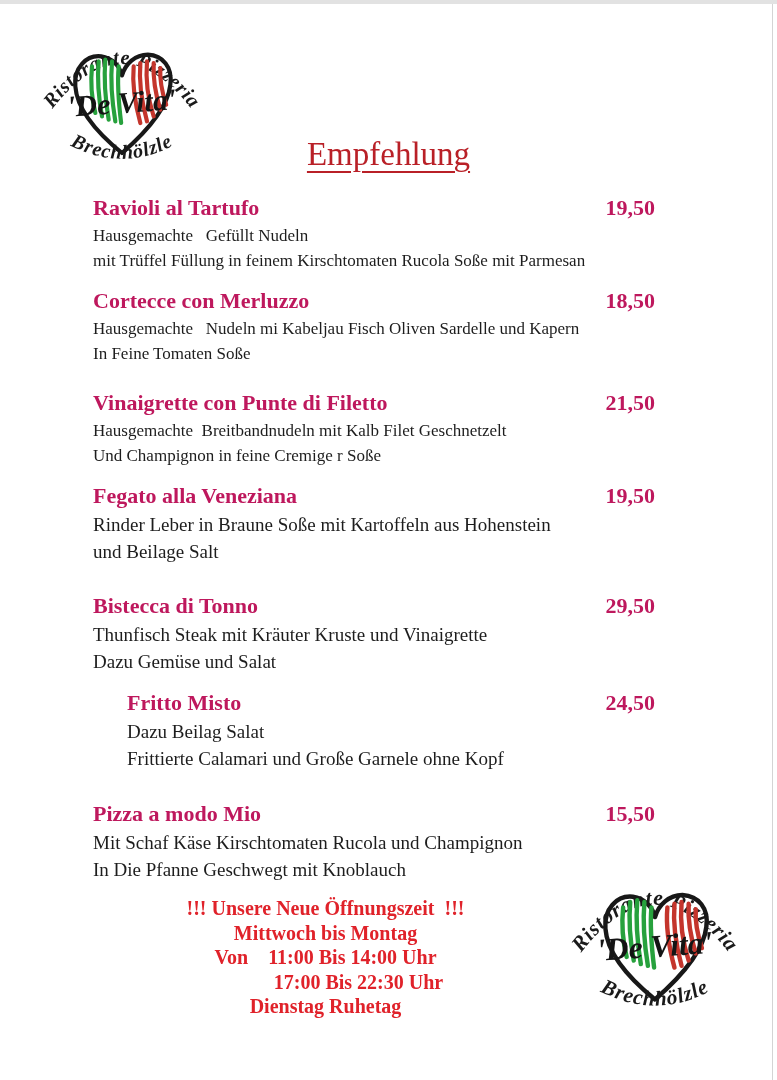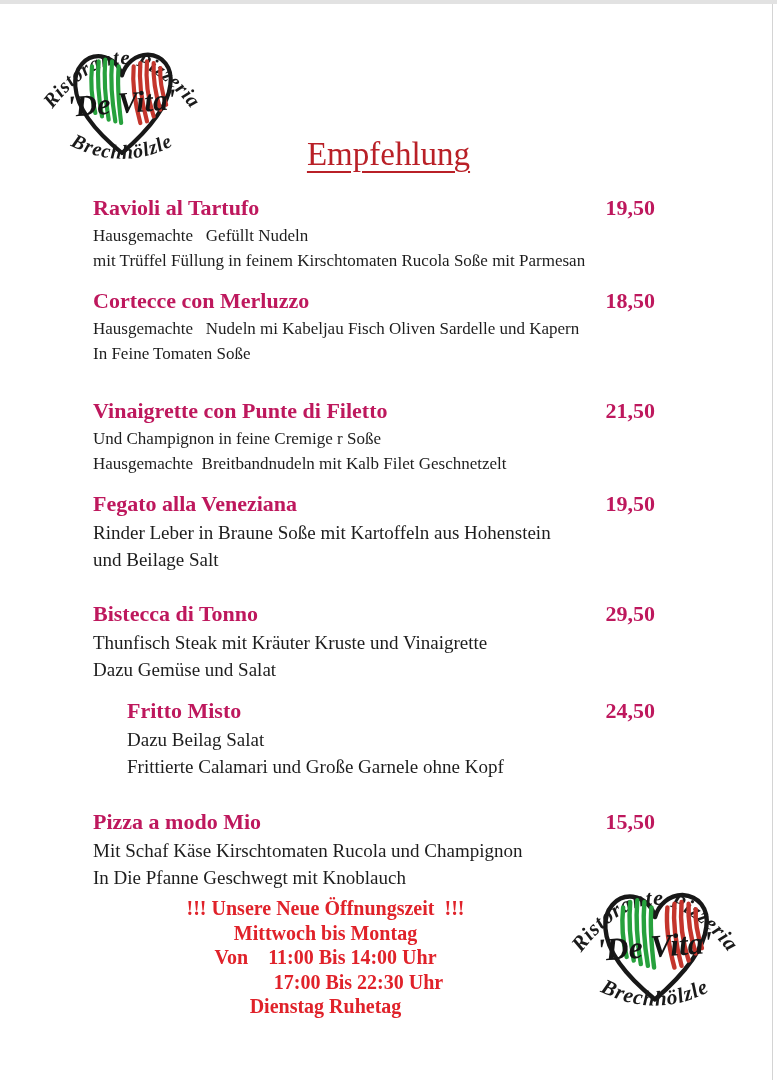--- a/index.html
+++ b/index.html
@@ -39,21 +39,21 @@
   }
   .title span {
     text-decoration:underline;
     text-decoration-thickness:2px;
     text-underline-offset:6px;
   }
 
   
   .menu { position:absolute; left:93px; top:189px; width:562px; }
   .item { margin-bottom:13px; }
-  .item:nth-child(2) { margin-bottom:30px; }
+  .item:nth-child(2) { margin-bottom:22px; }
   .item:nth-child(4) { margin-bottom:26px; }
   .item:nth-child(6) { margin-bottom:27px;margin-left:34px; }
   .item-head {
     display:flex; justify-content:space-between; align-items:baseline;
     font-weight:bold; font-size:22px; line-height:30px; color:#be185d;
   }
   .item-desc {
     font-size:17px; line-height:25px; color:#1d1d1d; white-space:pre;
   }
   .item:nth-child(n+4) .item-desc { font-size:19px; line-height:27px; }
@@ -128,22 +128,22 @@
       </div>
       <div class="item-desc">Hausgemachte   Nudeln mi Kabeljau Fisch Oliven Sardelle und Kapern</div>
       <div class="item-desc">In Feine Tomaten Soße</div>
     </div>
 
     <div class="item">
       <div class="item-head">
         <span>Vinaigrette con Punte di Filetto</span>
         <span>21,50</span>
       </div>
+      <div class="item-desc">Hausgemachte  Breitbandnudeln mit Kalb Filet Geschnetzelt</div>
       <div class="item-desc">Und Champignon in feine Cremige r Soße</div>
-      <div class="item-desc">Hausgemachte  Breitbandnudeln mit Kalb Filet Geschnetzelt</div>
     </div>
 
     <div class="item">
       <div class="item-head">
         <span>Fegato alla Veneziana</span>
         <span>19,50</span>
       </div>
       <div class="item-desc">Rinder Leber in Braune Soße mit Kartoffeln aus Hohenstein</div>
       <div class="item-desc">und Beilage Salt</div>
     </div>

